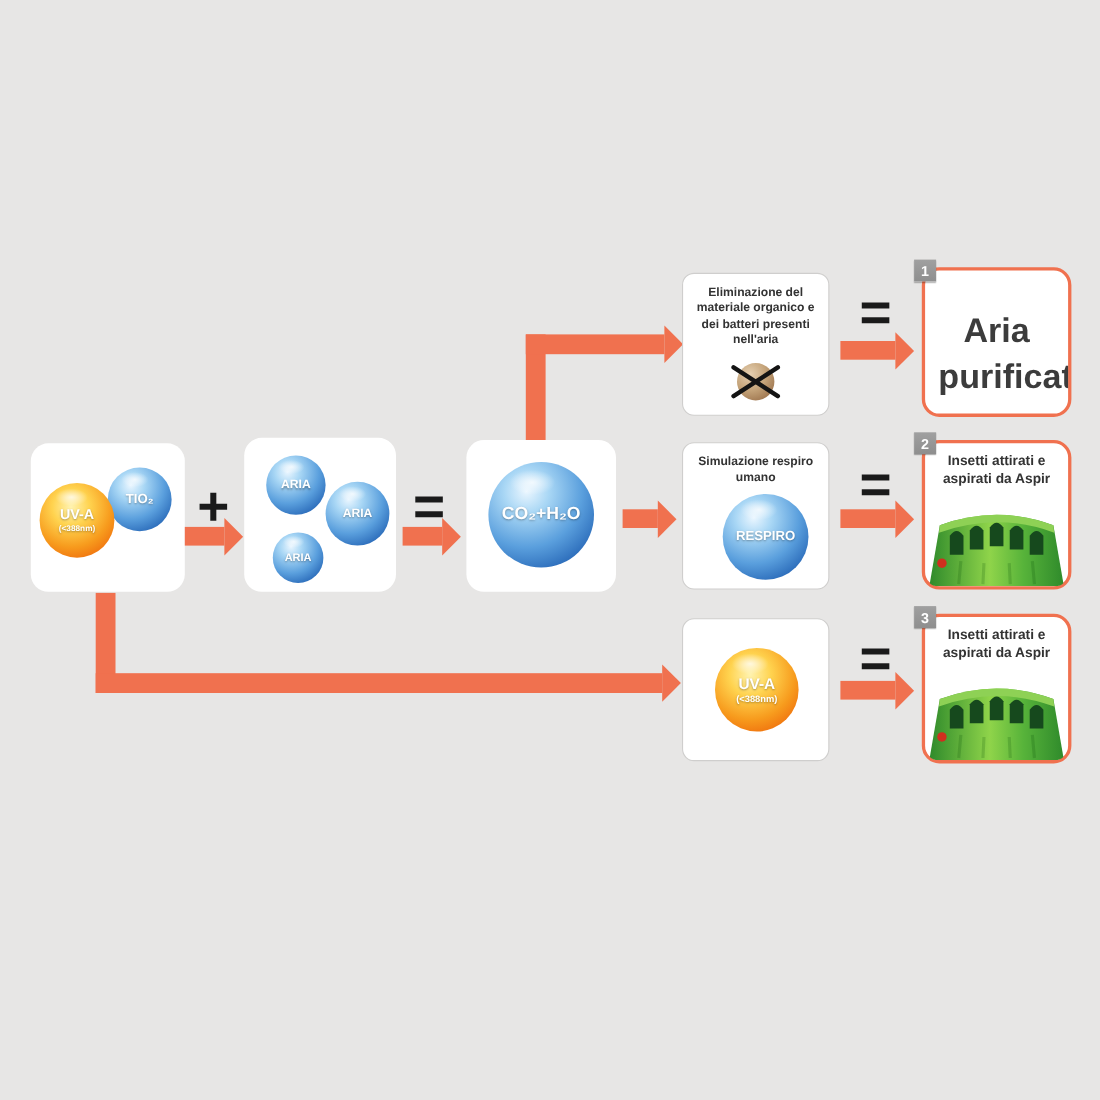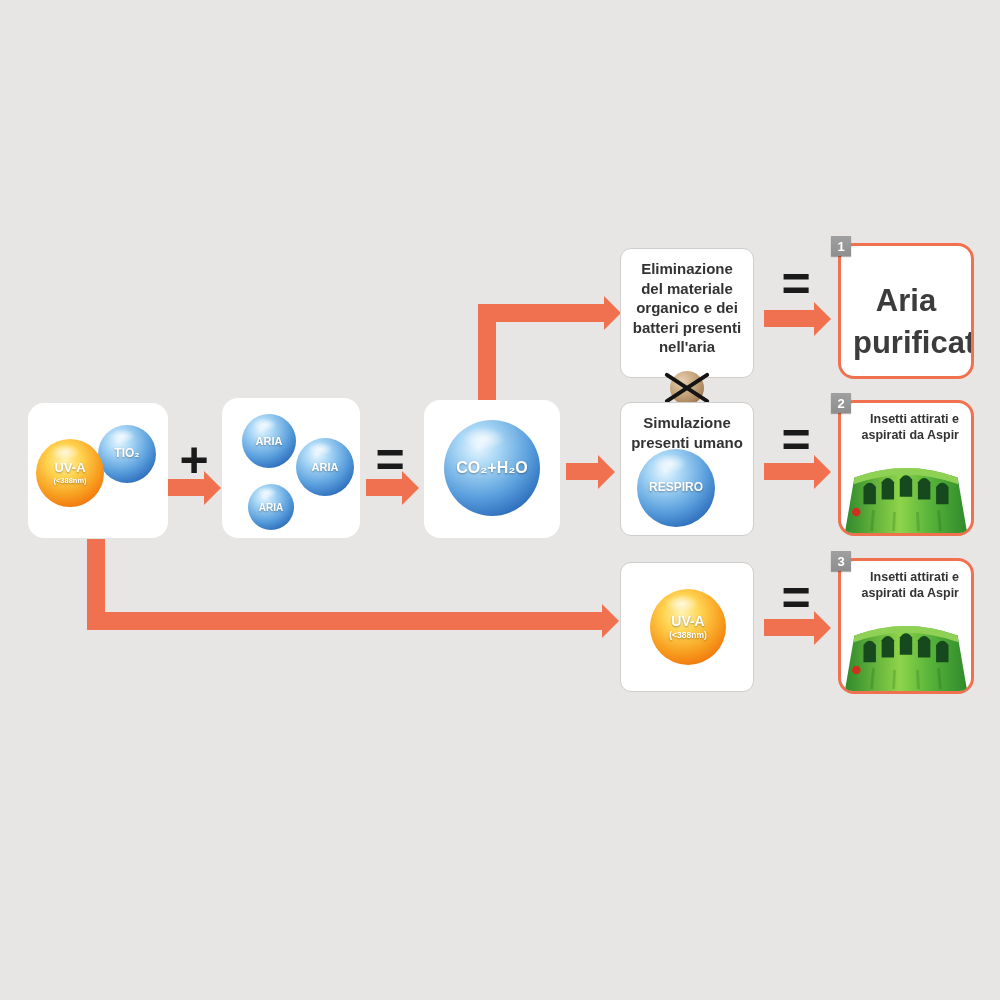--- a/index.html
+++ b/index.html
@@ -32,39 +32,39 @@
       align-items:center;justify-content:center;color:#fff;font-weight:bold;text-align:center;
       text-shadow:0 1px 2px rgba(0,0,0,.35);}
   .sphere::before{content:"";position:absolute;left:20%;top:7%;width:44%;height:24%;
       border-radius:50%;background:radial-gradient(ellipse at center,rgba(255,255,255,.75),rgba(255,255,255,0) 70%);}
   .blue{background:radial-gradient(circle at 36% 28%, #eaf6ff 0%, #a9d7f5 22%, #5a9fdd 55%, #2363b4 85%, #1b4f97 100%);}
   .orange{background:radial-gradient(circle at 42% 32%, #fff3b0 0%, #ffd34f 28%, #f79b1d 60%, #ef6c0c 85%, #e25a08 100%);align-items:center;}
   .sp-main{font-size:13px;line-height:1.1;}
   .sp-sub{font-size:7.5px;line-height:1.2;}
 
   
-  .info-title{font-weight:bold;font-size:15px;color:#333;text-align:center;line-height:1.3;padding:10px 8px 0;}
+  .info-title{font-weight:bold;font-size:11px;color:#333;text-align:center;line-height:1.3;padding:10px 8px 0;}
 
   
   .bacteria{position:relative;width:52px;height:46px;margin:8px auto 0;}
   .b-body{position:absolute;left:9px;top:6px;width:34px;height:34px;border-radius:50%;
       background:radial-gradient(circle at 35% 30%, #e6d0b2 0%, #c4a379 45%, #a07851 80%, #8a6545 100%);}
   .b-x{position:absolute;left:0;top:21px;width:52px;height:4px;background:#141414;border-radius:2px;}
   .b-x1{transform:rotate(33deg);} .b-x2{transform:rotate(-33deg);}
 
   
   .result{position:absolute;width:136px;height:136px;background:#fff;
       border:3px solid var(--result-border);border-radius:16px;}
   .result-clip{position:absolute;inset:0;border-radius:12px;overflow:hidden;}
   .badge{position:absolute;left:-10px;top:-10px;width:20px;height:20px;z-index:5;
       background:linear-gradient(#a0a0a0,var(--badge-bg));color:#fff;font-weight:bold;font-size:13px;
       display:flex;align-items:center;justify-content:center;box-shadow:0 1px 1px rgba(0,0,0,.3);}
   .result-title-big{font-weight:bold;font-size:31px;color:#3c3c3c;text-align:center;
       line-height:1.35;padding:34px 12px 0;}
-  .result-title{font-weight:bold;font-size:12.5px;color:#333;text-align:right;line-height:1.3;padding:8px 12px 0;}
+  .result-title{font-weight:bold;font-size:12.5px;color:#333;text-align:center;line-height:1.3;padding:8px 12px 0;}
   .device{position:absolute;left:0;bottom:0;width:100%;height:86px;}
   .device svg{width:100%;height:100%;display:block;}
 </style>
 </head>
 <body>
 
 <svg width="0" height="0" style="position:absolute" aria-hidden="true">
   <defs>
     <linearGradient id="devgrad" x1="0" y1="0" x2="1" y2="0">
       <stop offset="0" stop-color="#2f8a2b"></stop>
@@ -137,22 +137,22 @@
     <div class="badge">1</div>
     <div class="result-clip">
       <div class="result-title-big">Aria purificata</div>
     </div>
   </div>
 
   <div class="seg" style="left:566px;top:463px;width:32px;height:17px;"></div>
   <div class="head-right" style="left:598px;top:455px;"></div>
 
   <div class="panel bordered" style="left:620px;top:402px;width:134px;height:134px;">
-    <div class="info-title">Simulazione presenti umano</div>
-    <div class="sphere blue" style="left:16px;top:46px;width:78px;height:78px;">
+    <div class="info-title">Simulazione respiro umano</div>
+    <div class="sphere blue" style="left:36px;top:46px;width:78px;height:78px;">
       <span class="sp-main" style="font-size:12px;">RESPIRO</span>
     </div>
   </div>
 
   <div class="op" style="left:774px;top:416px;">=</div>
 
   <div class="seg" style="left:764px;top:463px;width:50px;height:17px;"></div>
   <div class="head-right" style="left:814px;top:455px;"></div>
 
   <div class="result" style="left:838px;top:400px;">

